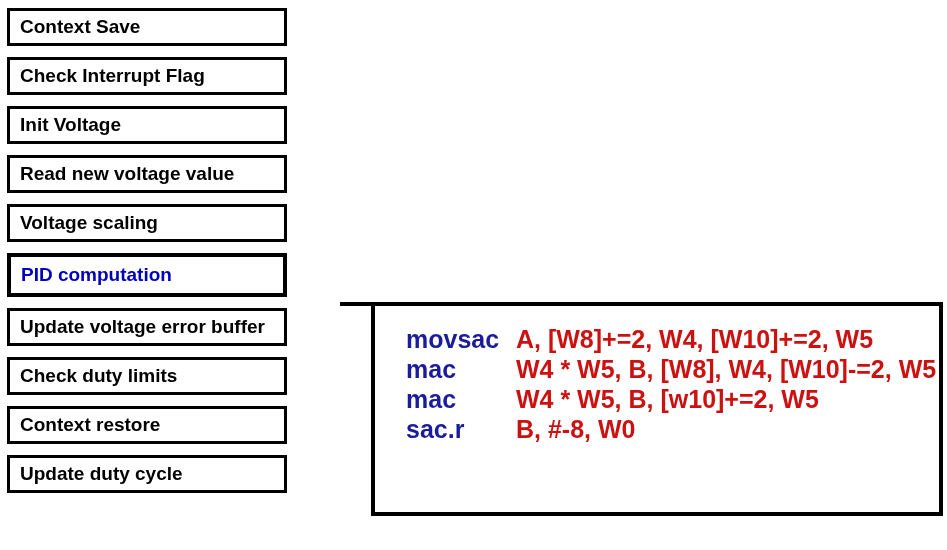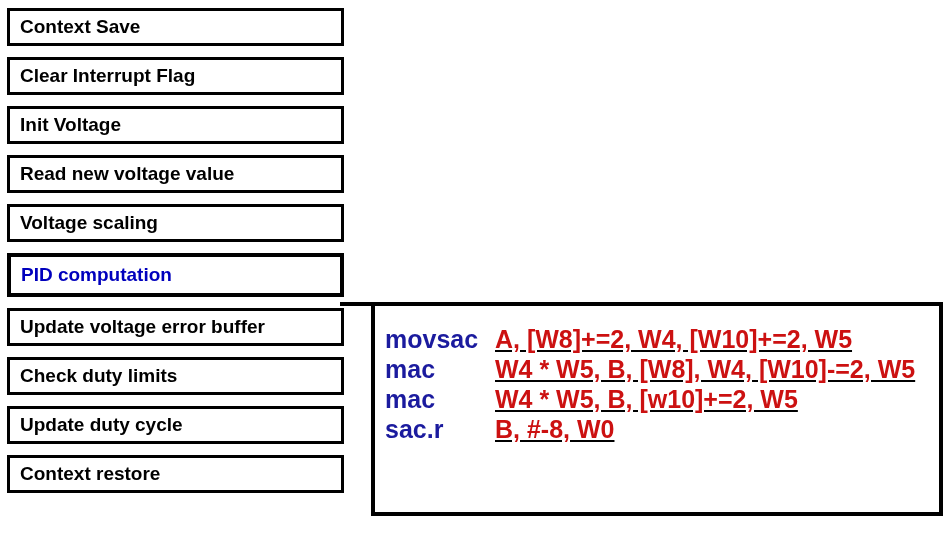--- a/index.html
+++ b/index.html
@@ -16,21 +16,21 @@
     overflow: hidden;
   }
   .steps {
     position: absolute;
     left: 7px;
     top: 8px;
     width: 337px;
   }
   .step {
     box-sizing: border-box;
-    width: 337px;
+    width: 280px;
     height: 38px;
     border: 3px solid var(--step-border, #000000);
     background: #ffffff;
     display: flex;
     align-items: center;
     padding: 0 2px 0 10px;
     margin-bottom: 11px;
     font-weight: bold;
     font-size: 19px;
     color: var(--step-text, #000000);
@@ -53,24 +53,23 @@
   }
   .codebox {
     position: absolute;
     box-sizing: border-box;
     left: 371px;
     top: 302px;
     width: 572px;
     height: 214px;
     border: 4px solid #000000;
     background: #ffffff;
-    padding: 18px 0 0 10px;
+    padding: 18px 0 0 31px;
     font-weight: bold;
     font-size: 25px;
-    text-decoration: underline;
   }
   .codeline {
     line-height: 30px;
     white-space: nowrap;
   }
   .mn {
     display: inline-block;
     min-width: 110px;
     color: var(--mnemonic-text, #1b1b9e);
   }
@@ -81,45 +80,45 @@
 </head>
 <body>
 
 <div class="stage">
 
   <div class="steps">
     <div class="step">
       <span>Context Save</span>
     </div>
     <div class="step">
-      <span>Clear Interrupt Flag</span>
+      <span>Check Interrupt Flag</span>
     </div>
     <div class="step">
       <span>Init Voltage</span>
     </div>
     <div class="step">
       <span>Read new voltage value</span>
     </div>
     <div class="step">
       <span>Voltage scaling</span>
     </div>
     <div class="step highlight">
       <span>PID computation</span>
     </div>
     <div class="step">
       <span>Update voltage error buffer</span>
     </div>
     <div class="step">
       <span>Check duty limits</span>
     </div>
     <div class="step">
-      <span>Update duty cycle</span>
+      <span>Context restore</span>
     </div>
     <div class="step">
-      <span>Context restore</span>
+      <span>Update duty cycle</span>
     </div>
   </div>
 
   <div class="connector"></div>
 
   <div class="codebox">
     <div class="codeline">
       <span class="mn">movsac</span><span class="ops">A, [W8]+=2, W4, [W10]+=2, W5</span>
     </div>
     <div class="codeline">

